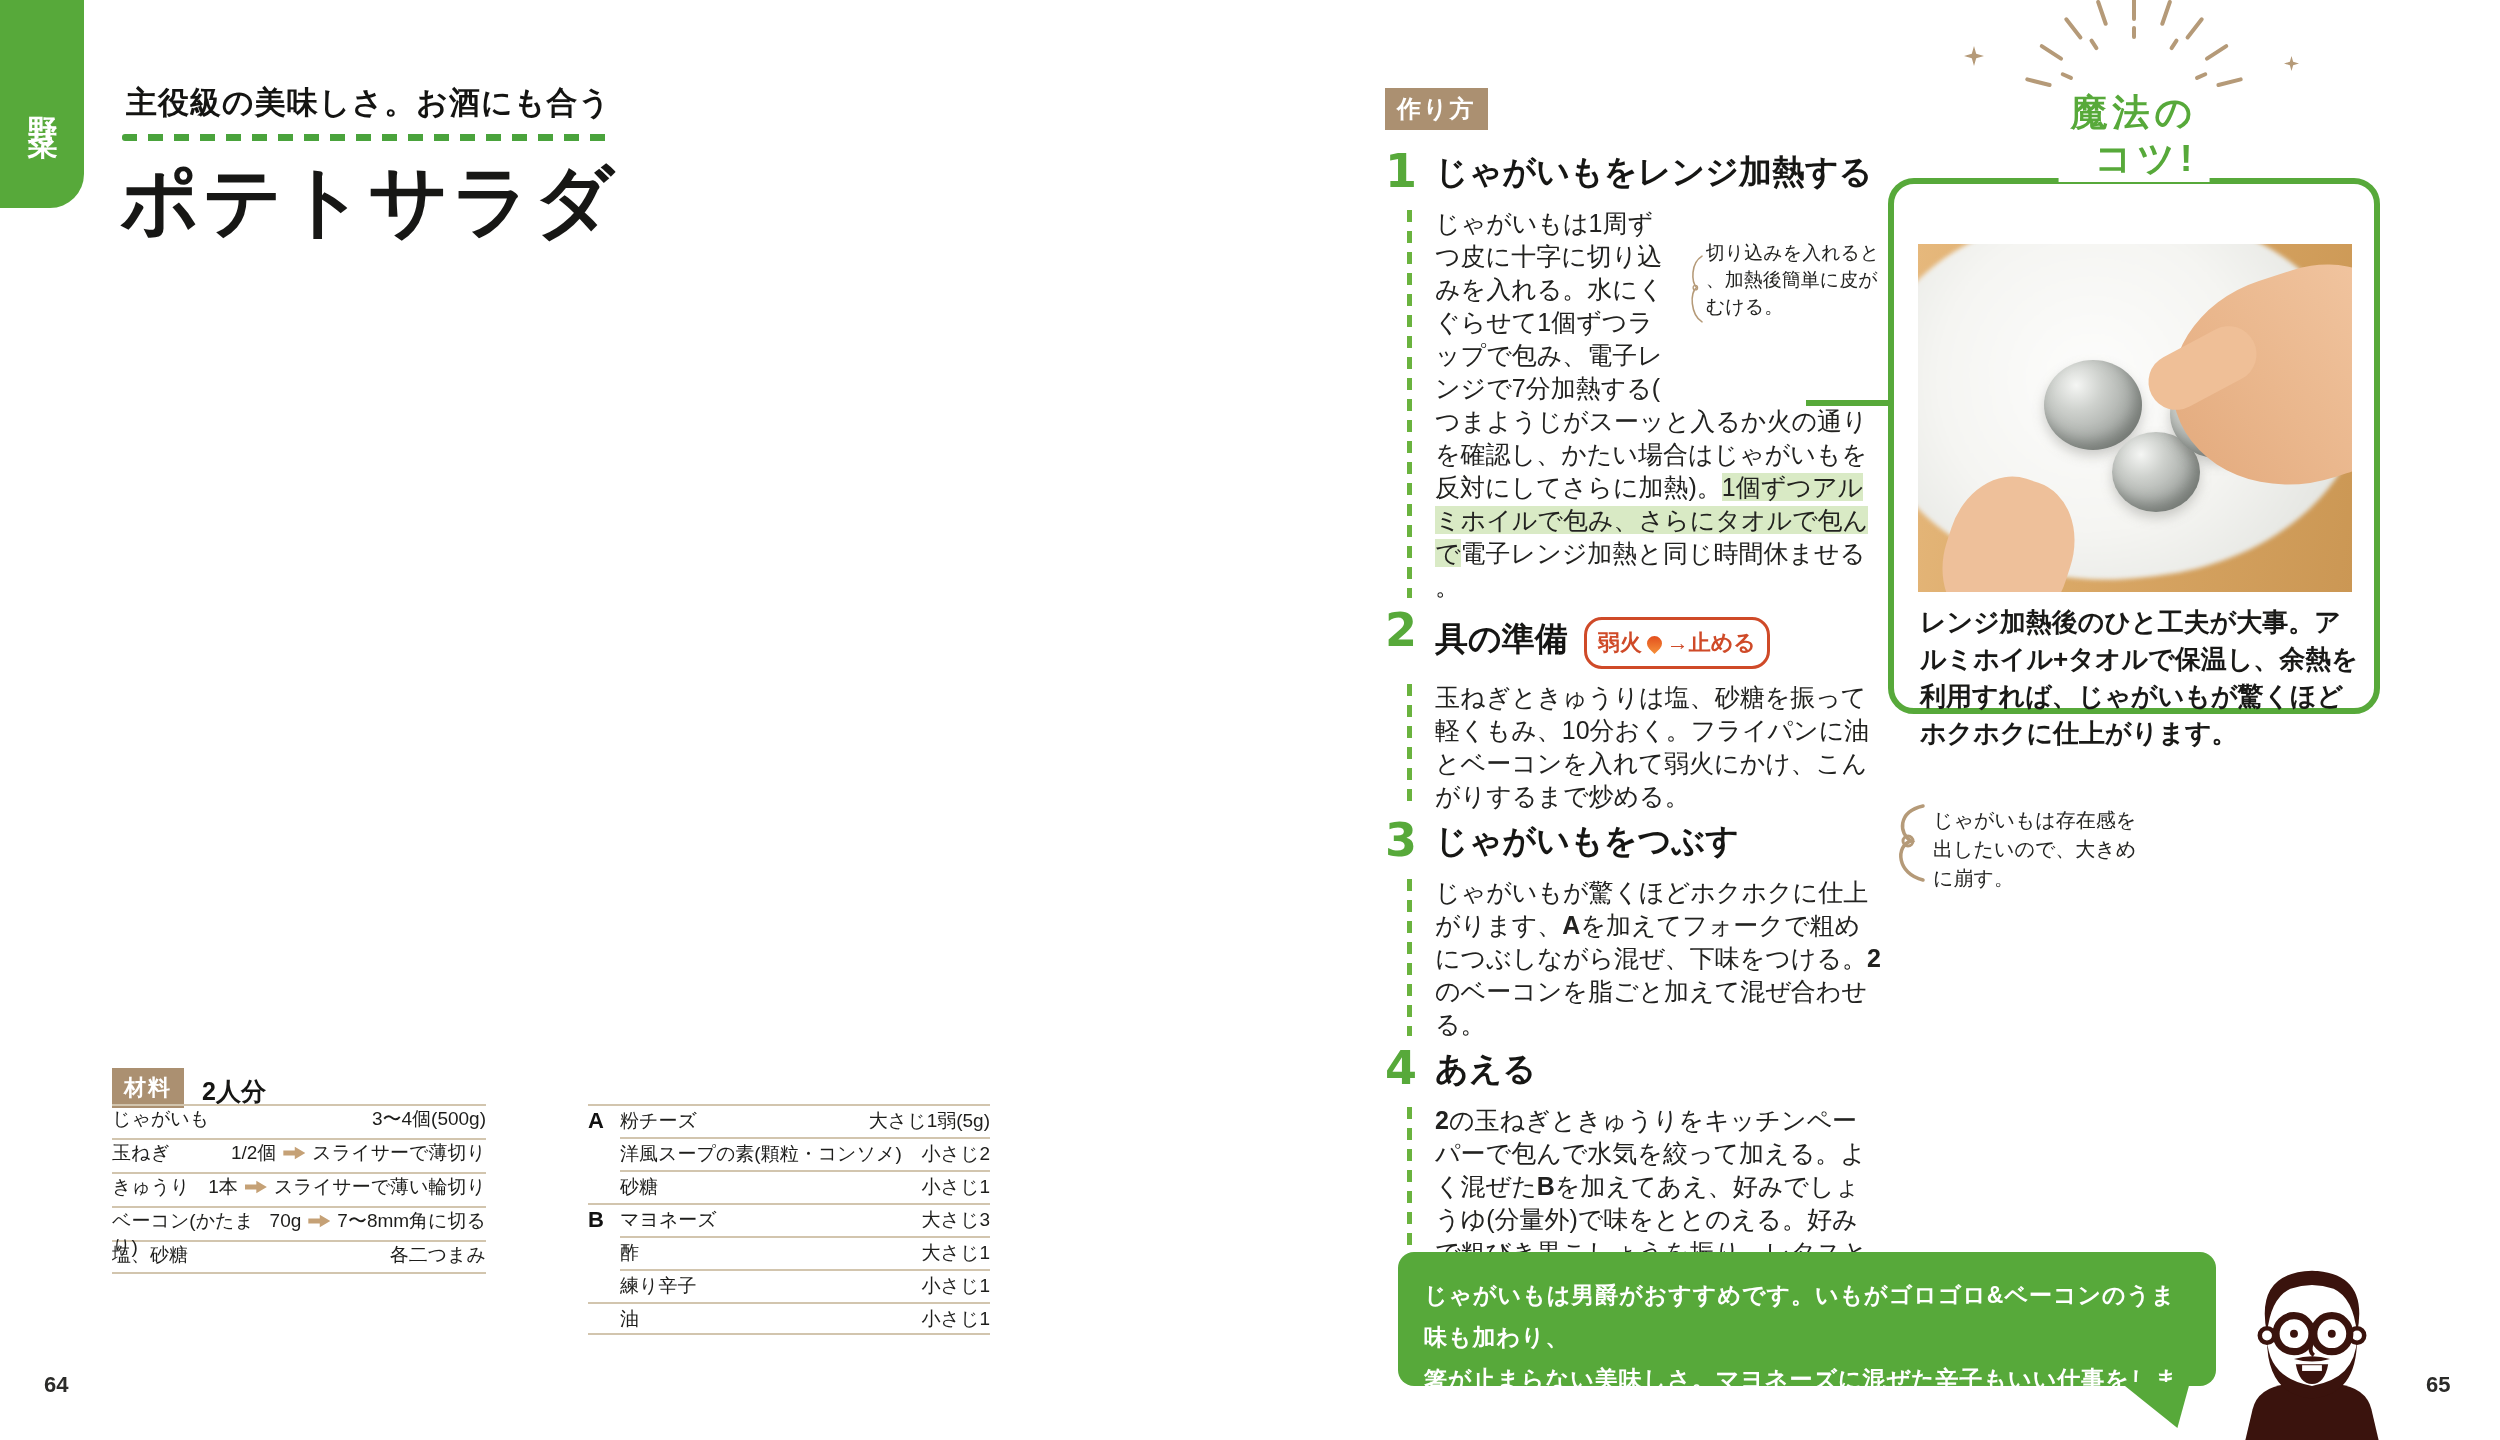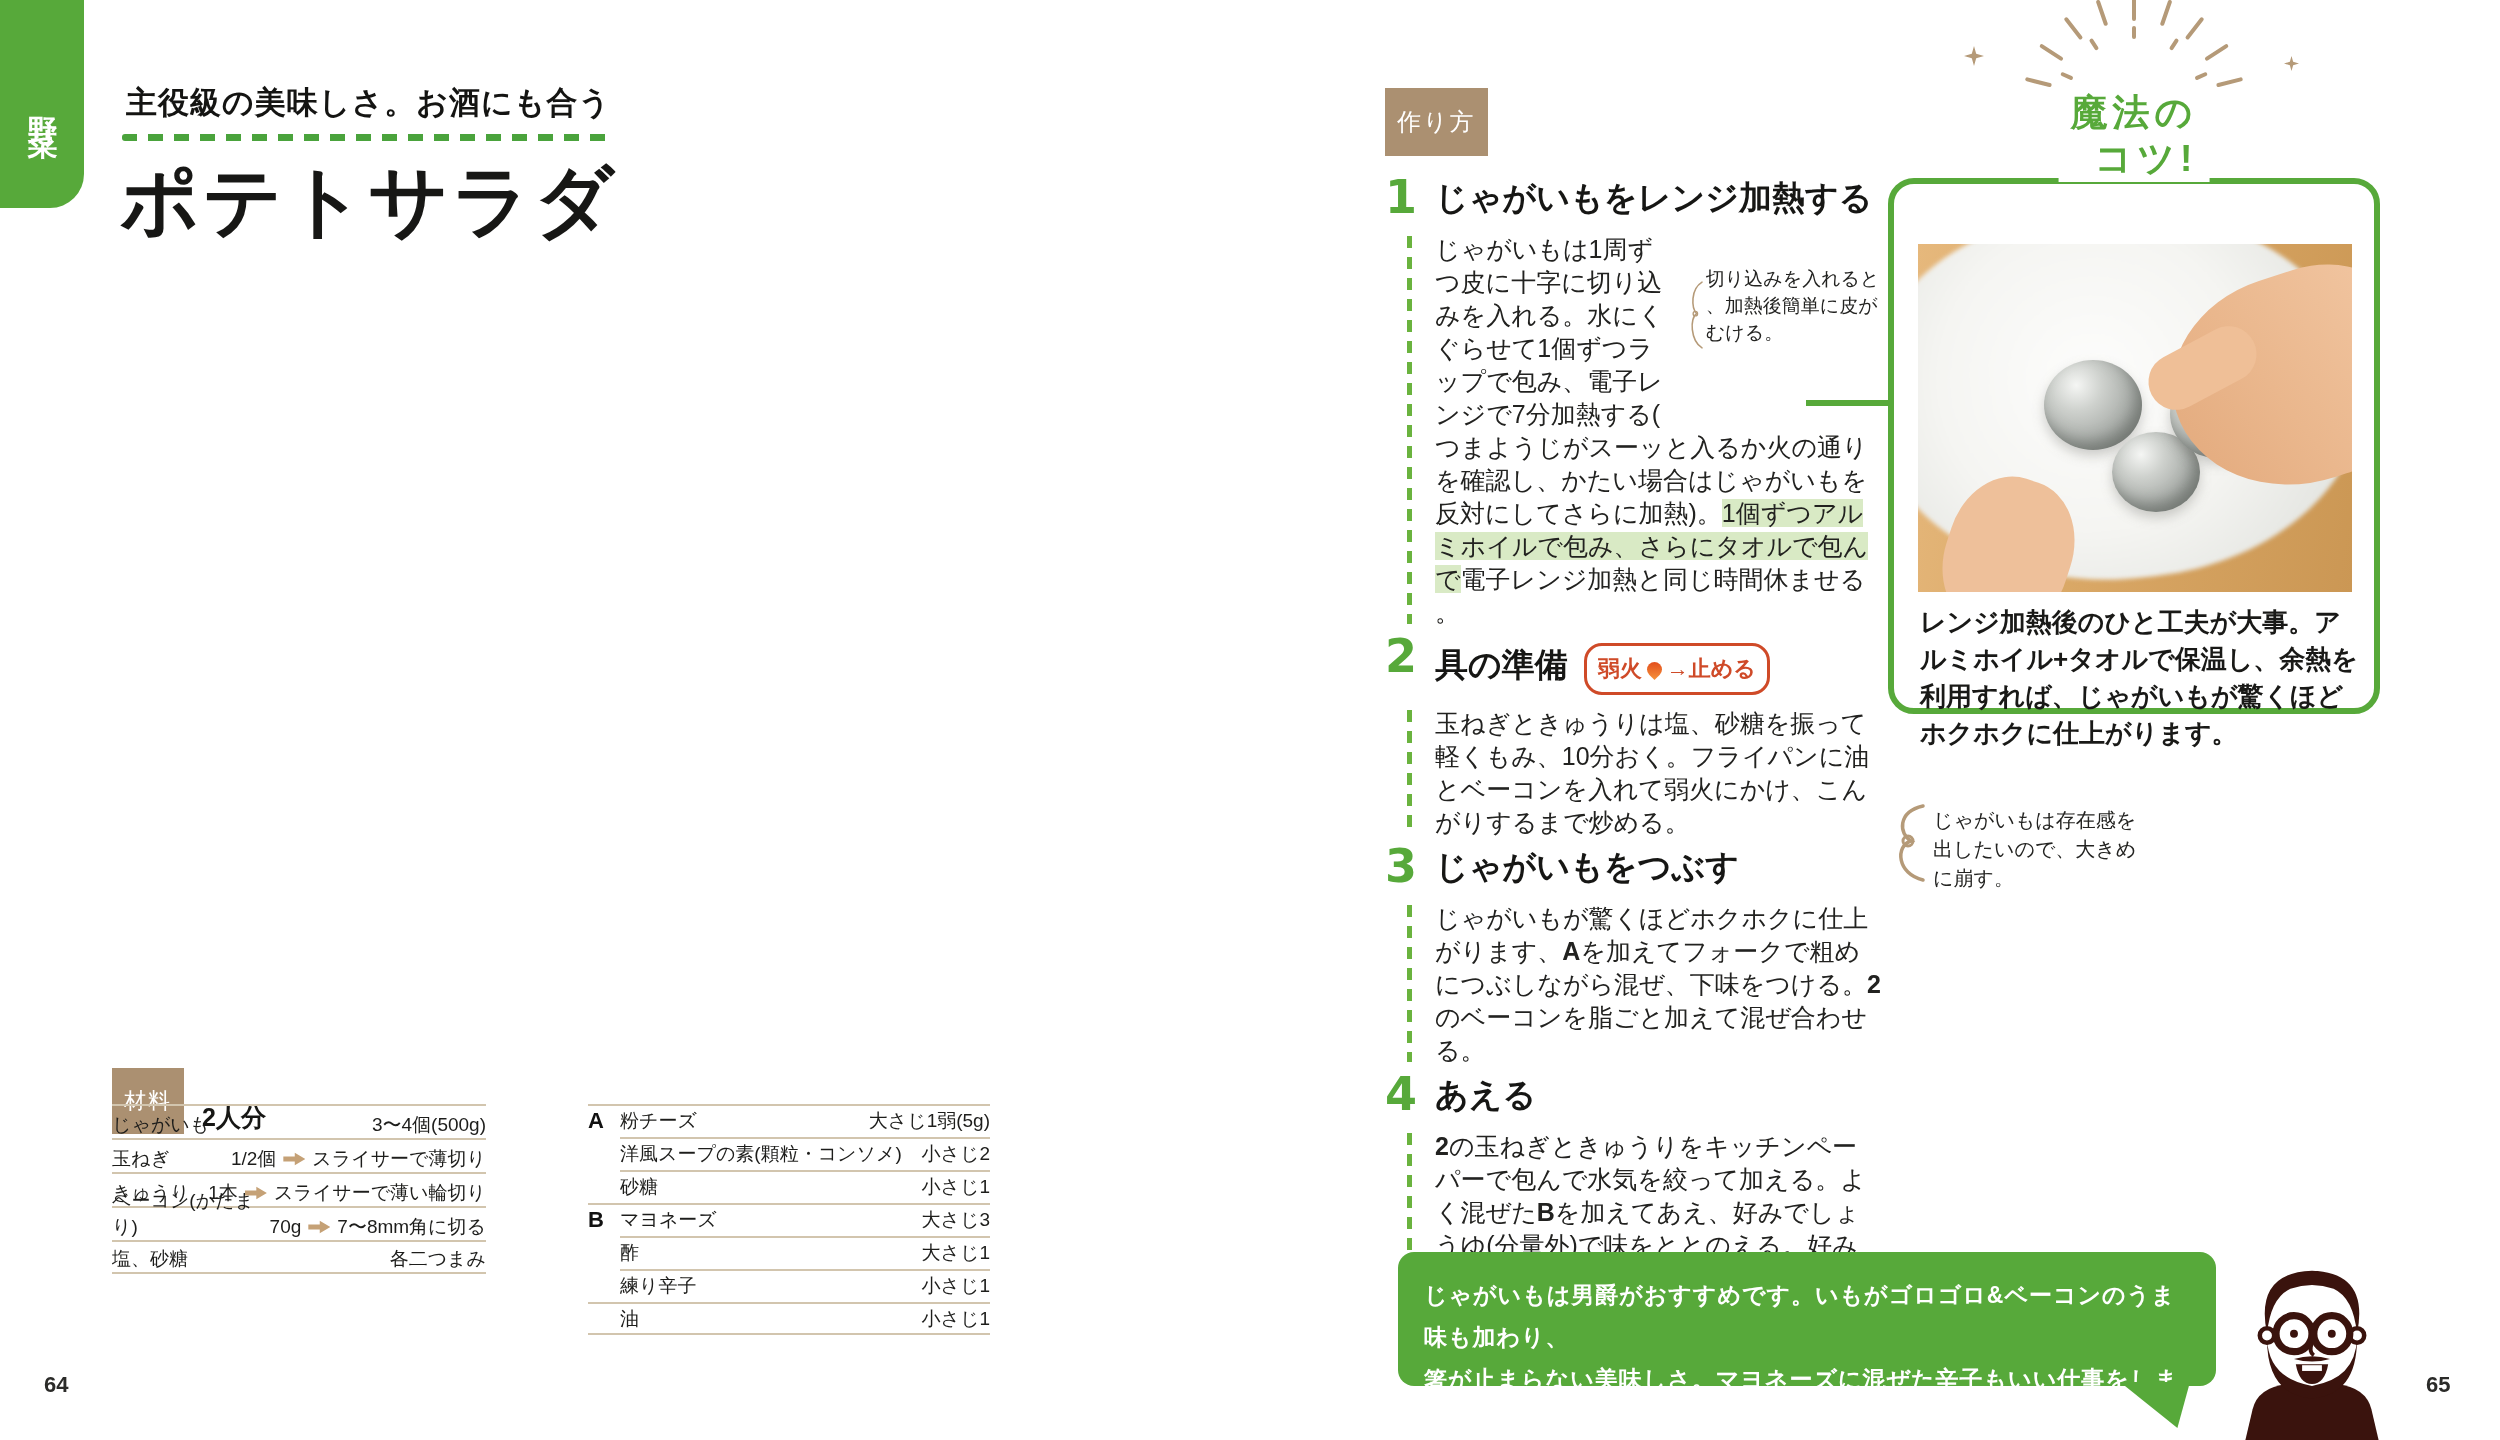--- a/index.html
+++ b/index.html
@@ -72,26 +72,26 @@
   .catch-line{position:absolute;color:#fff;font-weight:800;font-size:66px;letter-spacing:3px;
       text-shadow:0 3px 16px rgba(70,45,15,.30);white-space:nowrap;}
   .cl1{left:136px;top:844px;}
   .cl2{left:136px;top:944px;}
   .slash{position:absolute;width:5px;height:192px;background:#fff;border-radius:3px;opacity:.96;}
   .sl{left:98px;top:820px;transform:rotate(13deg);}
   .sr{left:1150px;top:842px;transform:rotate(-15deg);}
 
   
   .ing-head{position:absolute;left:112px;top:1068px;display:flex;align-items:flex-end;gap:18px;}
-  .sec-label{display:inline-block;background:var(--tan-label);color:#fff;font-size:22px;font-weight:400;
-      padding:18px 12px;letter-spacing:2px;}
+  .sec-label{display:inline-block;background:var(--tan-label);color:#fff;font-size:22px;font-weight:700;
+      padding:5px 12px;letter-spacing:2px;}
   .servings{font-size:25px;font-weight:800;color:#161614;}
   .ing-left{position:absolute;left:112px;top:1104px;width:374px;}
   .ing-right{position:absolute;left:588px;top:1104px;width:402px;}
-  .ing-row{display:flex;justify-content:space-between;align-items:flex-end;height:34px;
+  .ing-row{display:flex;justify-content:space-between;align-items:flex-start;height:34px;
       border-top:2px solid var(--table-line);font-size:19px;color:#1d1d1b;}
   .ing-row:last-child{border-bottom:2px solid var(--table-line);}
   .ing-amount{display:flex;align-items:center;gap:7px;white-space:nowrap;}
   .arrow{display:inline-block;width:22px;height:15px;background:#c5a176;
       clip-path:polygon(0 34%,52% 34%,52% 8%,100% 50%,52% 92%,52% 66%,0 66%);}
   .ing-row2{display:flex;align-items:center;height:33px;font-size:19px;color:#1d1d1b;position:relative;}
   .ing-row2 .rule{position:absolute;top:0;right:0;height:2px;background:var(--table-line);}
   .ing-row2 .rule.full{left:0;}
   .ing-row2 .rule.inset{left:32px;}
   .ing-row2:last-child::after{content:"";position:absolute;bottom:0;left:0;right:0;height:2px;background:var(--table-line);}

